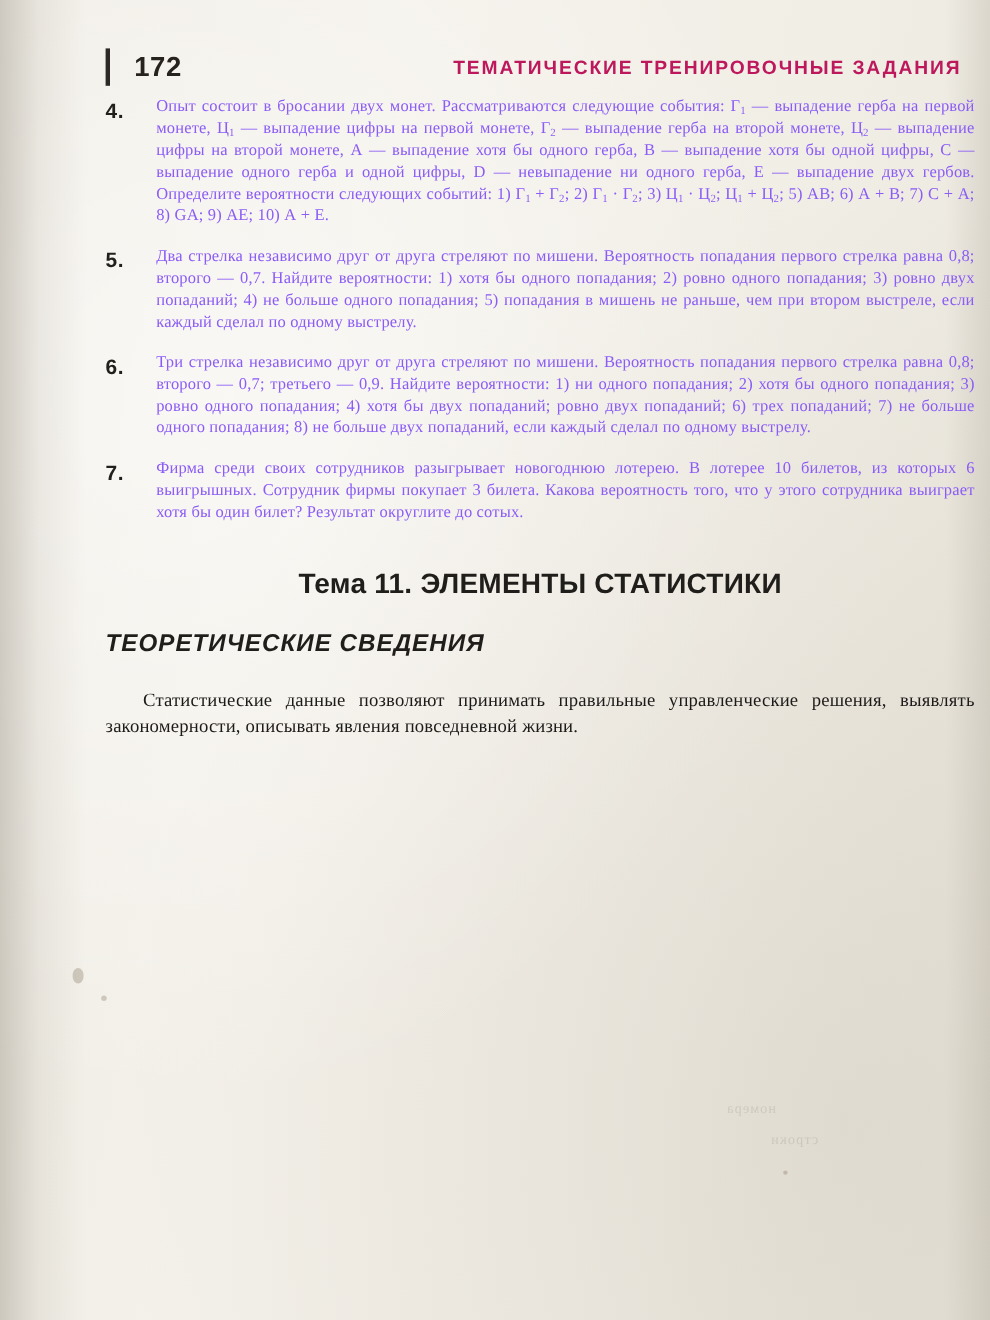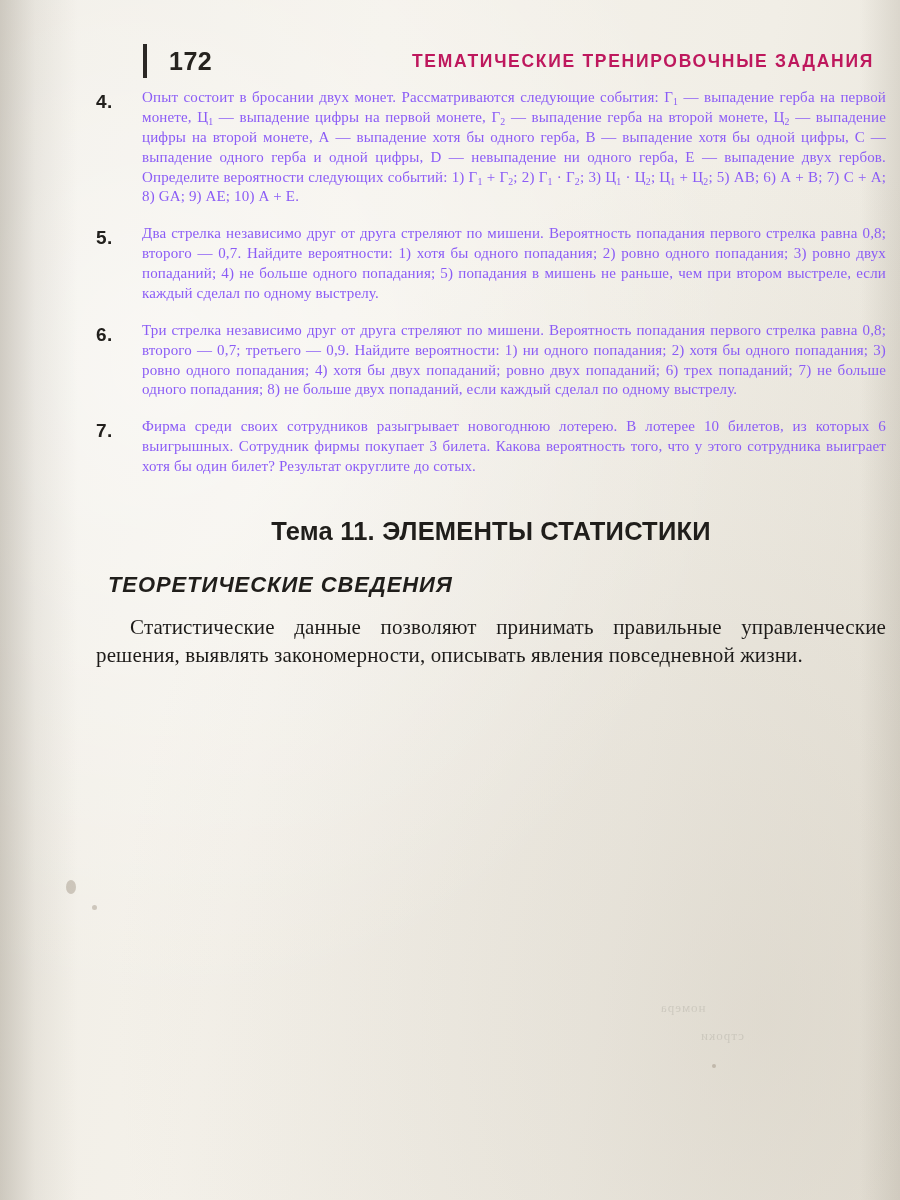--- a/index.html
+++ b/index.html
@@ -63,21 +63,20 @@
   }
 
   
   .running-head {
     position: absolute;
     top: 44px;
     left: 96px;
     right: 26px;
     display: flex;
     align-items: center;
-    margin-left: 47px;
   }
   .head-rule {
     width: 4px;
     height: 34px;
     background: #2b2825;
     margin-right: 22px;
     flex: none;
   }
   .folio {
     font-family: "Liberation Sans", sans-serif;
@@ -142,32 +141,32 @@
     font-weight: 700;
     font-size: 25.5px;
     letter-spacing: 0.2px;
     color: #201e1b;
     margin: 40px 0 16px 0;
   }
   .topic-heading .upper {
     text-transform: uppercase;
   }
   .subhead {
-    margin: 26px 0 0 12px;
+    margin: 26px 0 0 0;
     font-family: "Liberation Sans", sans-serif;
     font-style: italic;
     font-weight: 700;
     font-size: 22px;
     letter-spacing: 0.9px;
     color: #201e1b;
     text-transform: uppercase;
   }
   .para {
-    margin: 16px 0 0 0;
-    font-size: 21px;
+    margin: 28px 0 0 0;
+    font-size: 17px;
     line-height: 1.33;
     text-align: justify;
     text-indent: 34px;
     color: #1d1b19;
     letter-spacing: 0.15px;
   }
 </style>
 </head>
 <body>
 

